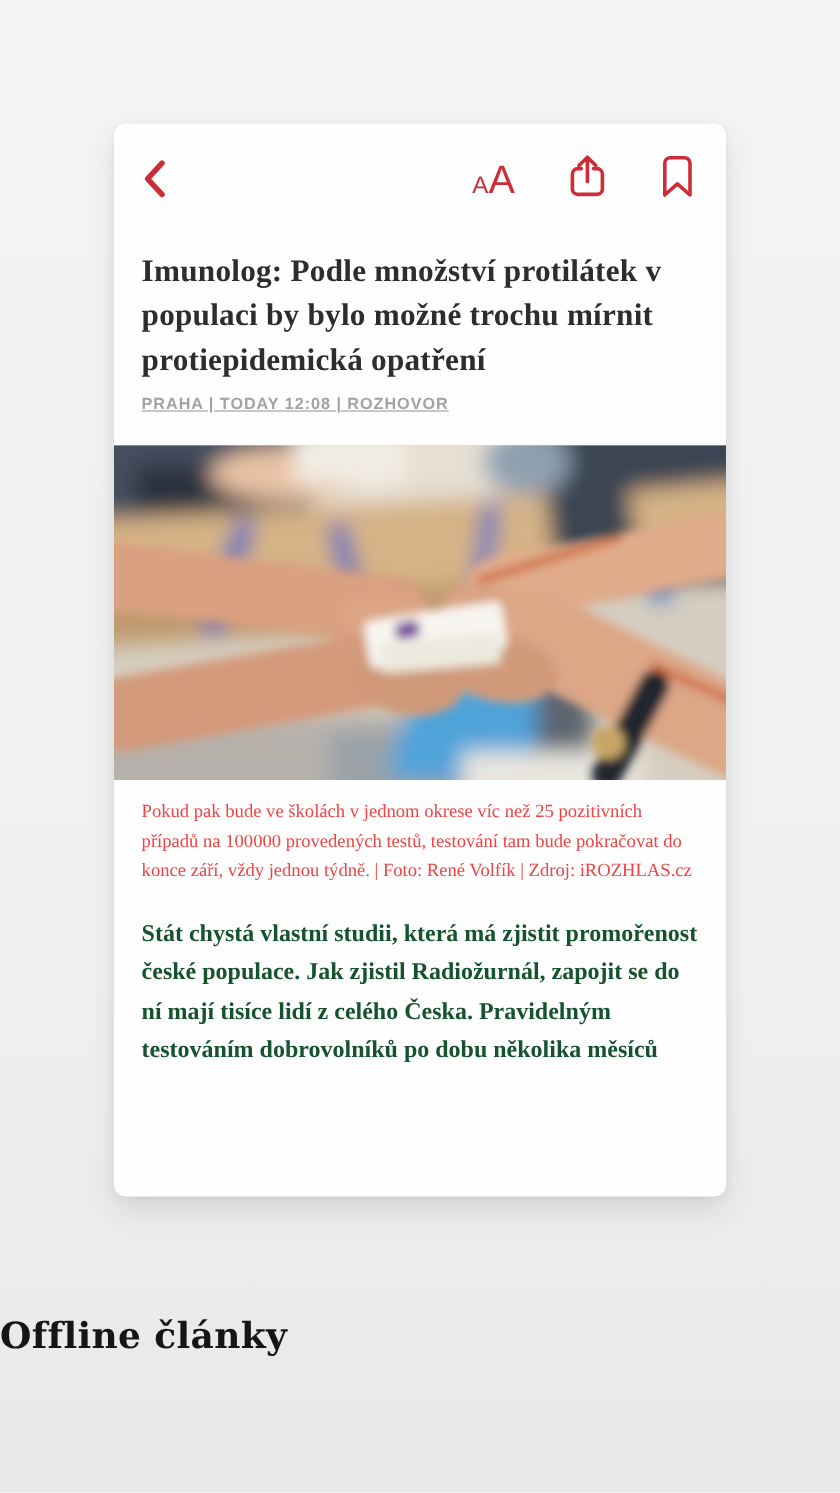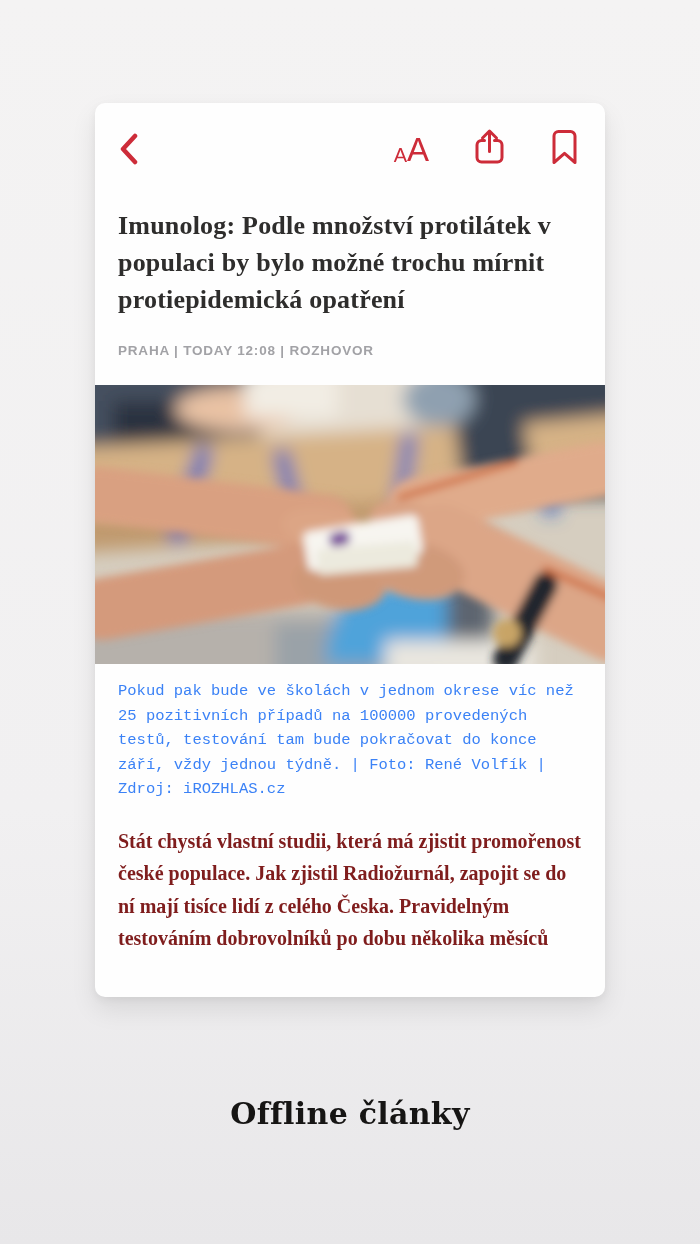--- a/index.html
+++ b/index.html
@@ -46,56 +46,57 @@
   .title {
     margin: 42px 23px 0 23px;
     font-family: "Liberation Serif", serif;
     font-weight: 700;
     font-size: 26px;
     line-height: 37px;
     color: #2e2d2c;
     letter-spacing: 0.2px;
   }
   .meta {
-    margin: 25px 23px 0 23px;
+    margin: 11px 23px 0 23px;
     font-family: "Liberation Sans", sans-serif;
     font-weight: 700;
     font-size: 13.5px;
     letter-spacing: 0.8px;
     color: #a2a2a6;
+    text-decoration: underline;
   }
   .photo {
     margin-top: 27px;
     width: 510px; height: 279px;
     overflow: hidden;
     background: #d8d0c2;
   }
   .photo svg { display: block; }
   .caption {
     margin: 15px 22px 0 23px;
-    font-family: Liberation Mono, monospace;
+    font-family: Liberation Serif, serif;
     font-weight: 400;
     font-size: 15.5px;
     line-height: 24.5px;
-    color: #3b82f6;
+    color: #ef4444;
   }
   .body-text {
     margin: 23px 22px 0 23px;
     font-family: "Liberation Serif", serif;
     font-weight: 700;
     font-size: 20px;
     line-height: 32.5px;
-    color: #7f1d1d;
+    color: #14532d;
   }
   .offline-heading {
     position: absolute;
     left: 0; top: 1096px;
     width: 700px;
     margin: 0;
-    text-align: center;
+    text-align: left;
     font-family: "DejaVu Serif", serif;
     font-weight: 700;
     font-size: 30px;
     color: #161514;
     letter-spacing: 0.3px;
   }
 </style>
 </head>
 <body>
 

